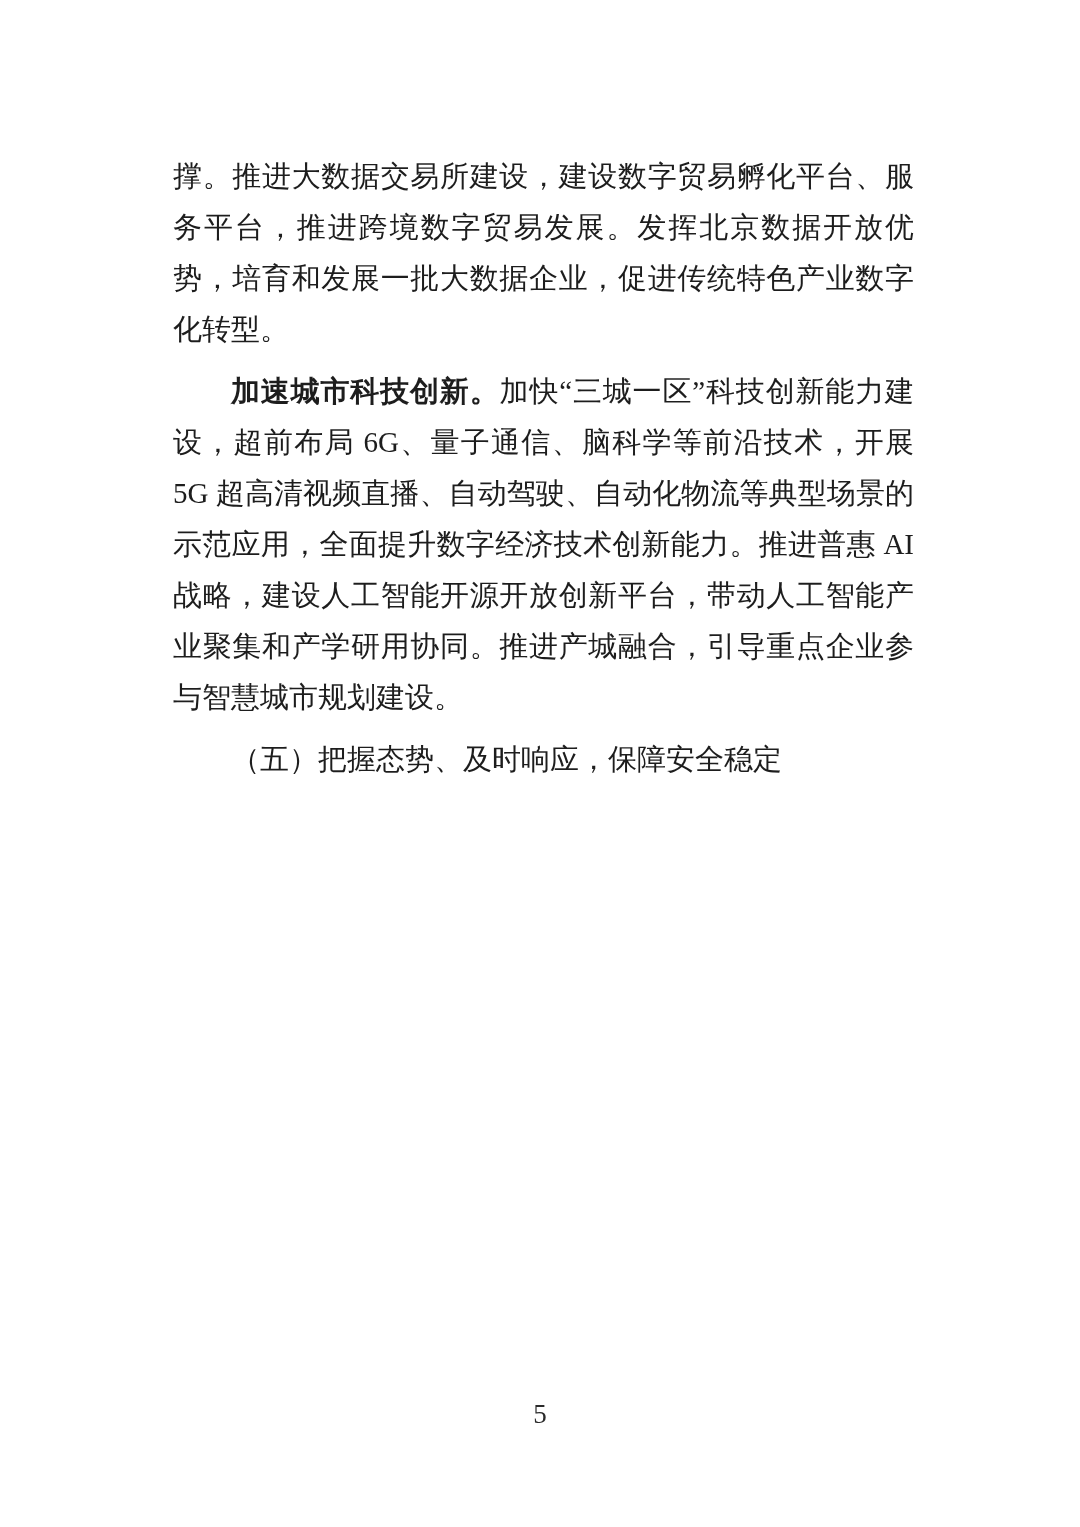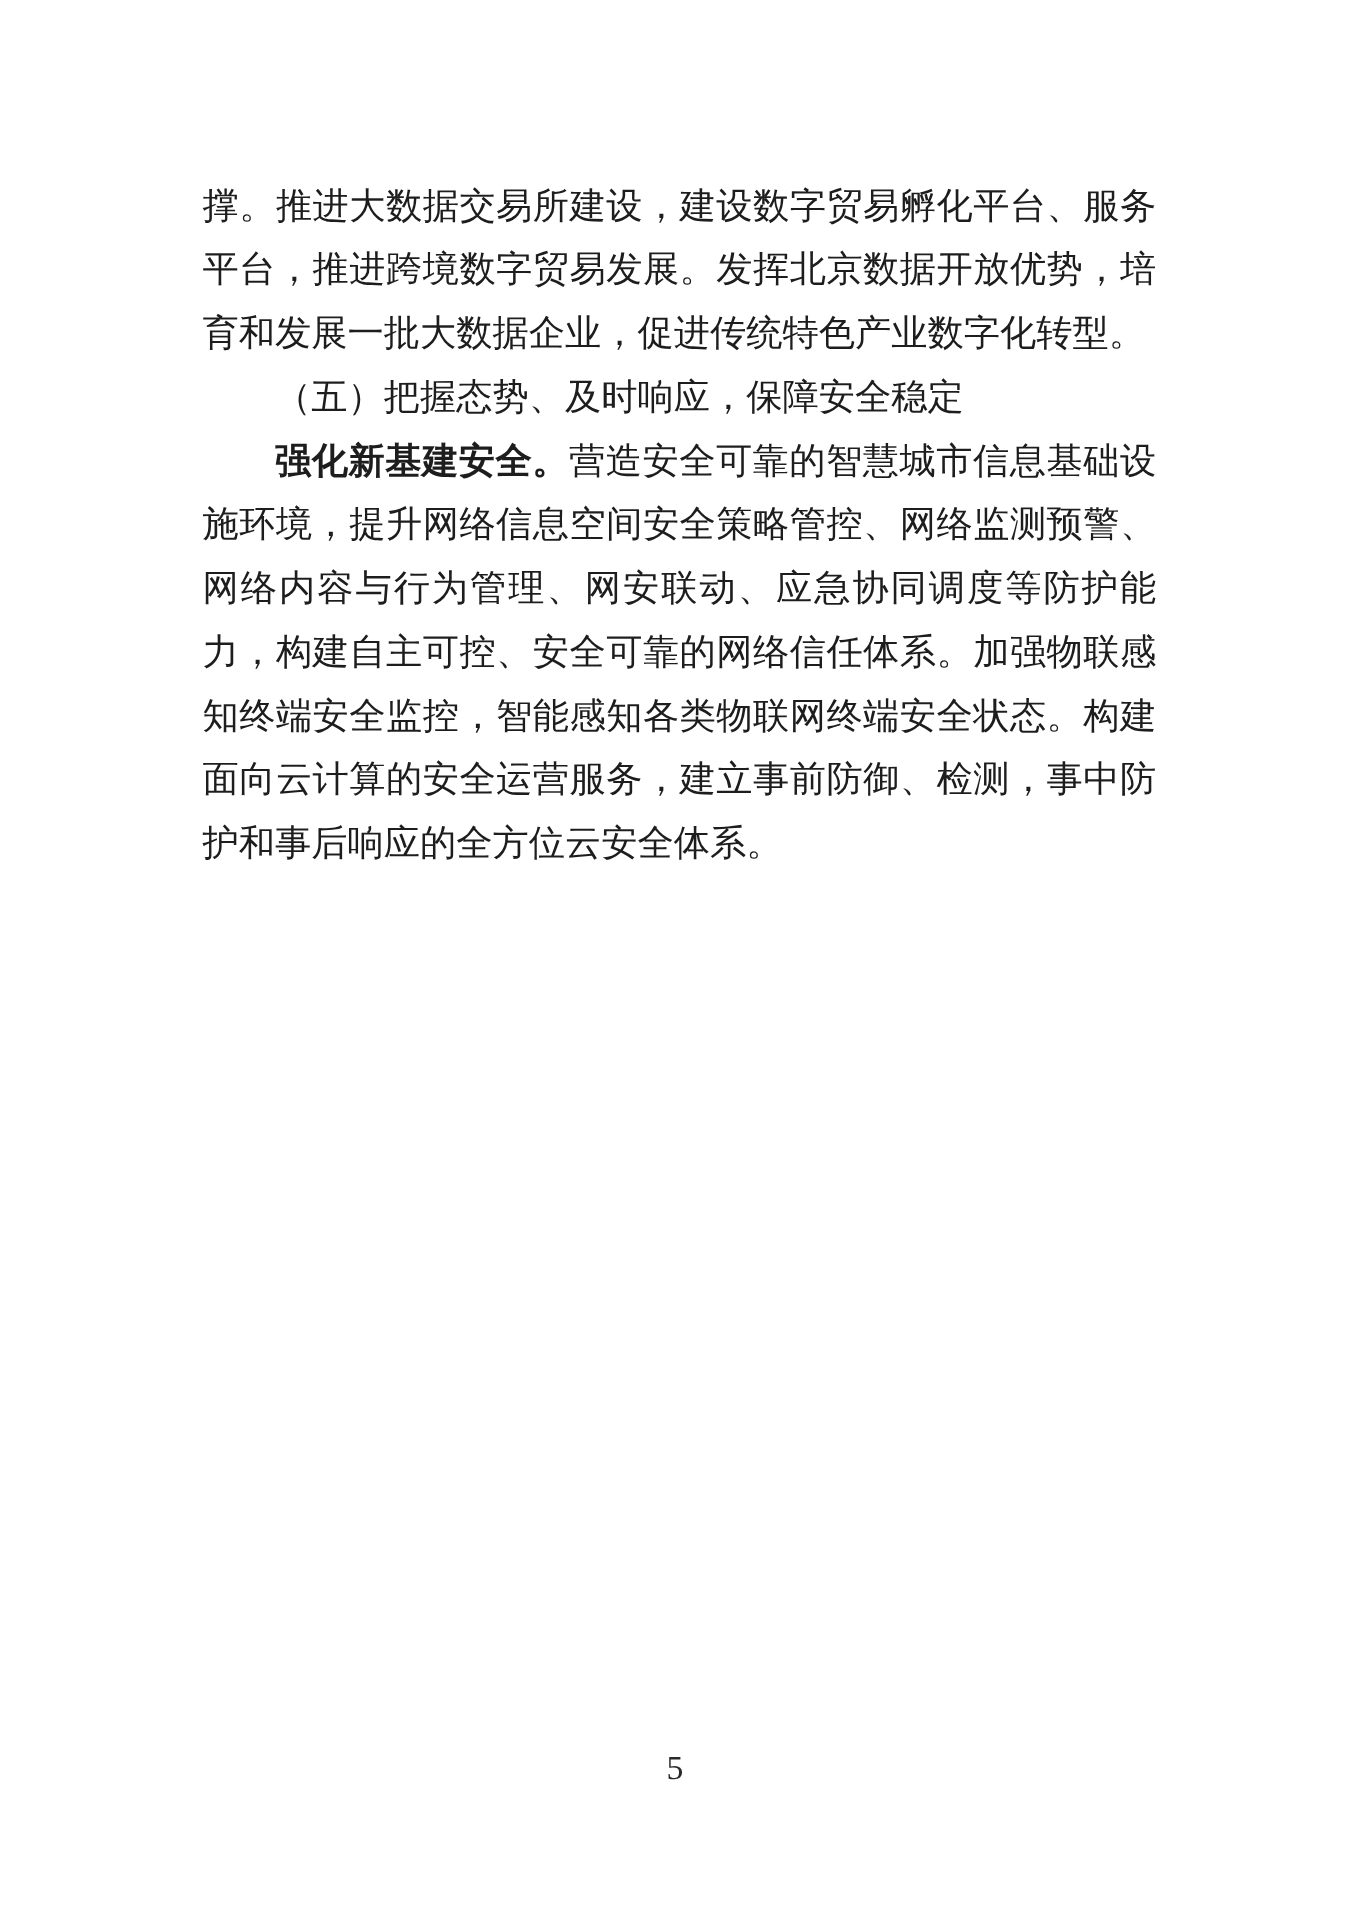--- a/index.html
+++ b/index.html
@@ -19,21 +19,21 @@
     position: absolute;
     left: 162px;
     top: 140px;
     width: 763px;
     font-size: 29px;
     line-height: 51px;
     color: #1d1d1d;
     text-align: justify;
   }
   .para {
-    margin: 0;
+    margin: 11px;
     padding: 0;
     text-indent: 2em;
   }
   .para.continuation {
     text-indent: 0;
   }
   .lead {
     font-weight: 700;
     font-family: "Liberation Sans", "DejaVu Sans", sans-serif;
   }
@@ -51,17 +51,17 @@
     color: #2a2a2a;
     font-family: "Liberation Serif", "DejaVu Serif", serif;
   }
 </style>
 </head>
 <body>
 
 <div class="page">
   <main class="doc-body" id="doc-body">
       <p class="para continuation"><span>撑。推进大数据交易所建设，建设数字贸易孵化平台、服务平台，推进跨境数字贸易发展。发挥北京数据开放优势，培育和发展一批大数据企业，促进传统特色产业数字化转型。</span></p>
+      <p class="para body"><b class="lead">加速城市科技创新。</b><span>加快“三城一区”科技创新能力建设，超前布局 6G、量子通信、脑科学等前沿技术，开展 5G 超高清视频直播、自动驾驶、自动化物流等典型场景的示范应用，全面提升数字经济技术创新能力。推进普惠 AI 战略，建设人工智能开源开放创新平台，带动人工智能产业聚集和产学研用协同。推进产城融合，引导重点企业参与智慧城市规划建设。</span></p>
       <p class="para section-heading"><span>（五）把握态势、及时响应，保障安全稳定</span></p>
-      <p class="para body"><b class="lead">强化新基建安全。</b><span>营造安全可靠的智慧城市信息基础设施环境，提升网络信息空间安全策略管控、网络监测预警、网络内容与行为管理、网安联动、应急协同调度等防护能力，构建自主可控、安全可靠的网络信任体系。加强物联感知终端安全监控，智能感知各类物联网终端安全状态。构建面向云计算的安全运营服务，建立事前防御、检测，事中防护和事后响应的全方位云安全体系。</span></p>
     </main>
   <div class="page-number">5</div>
 </div>
 
 </body></html>

